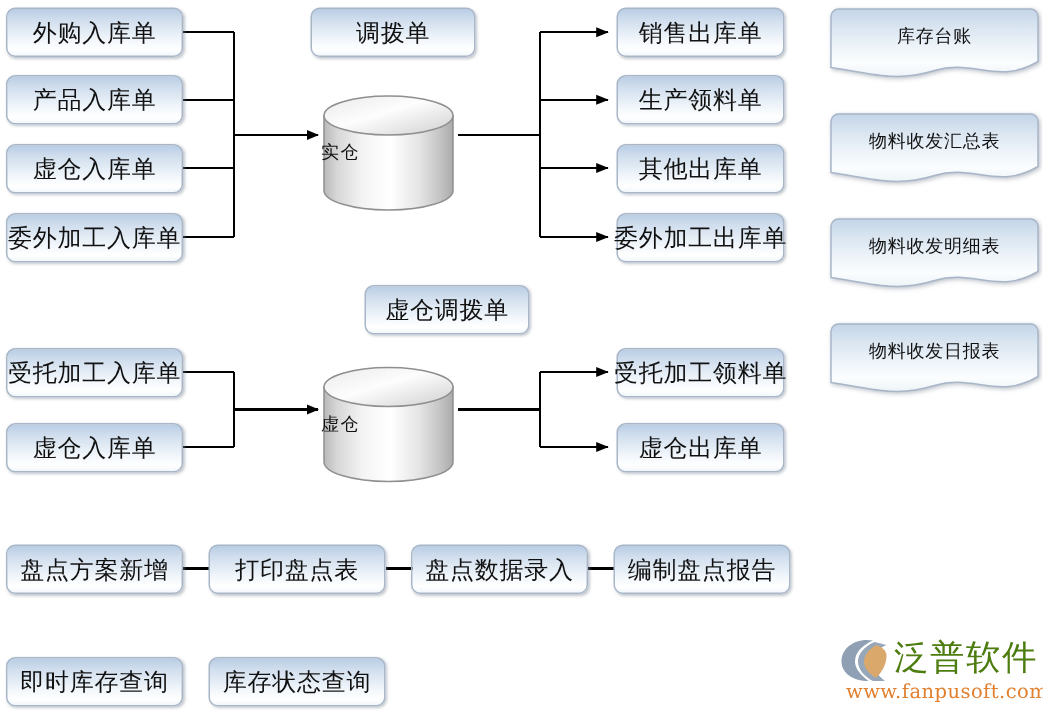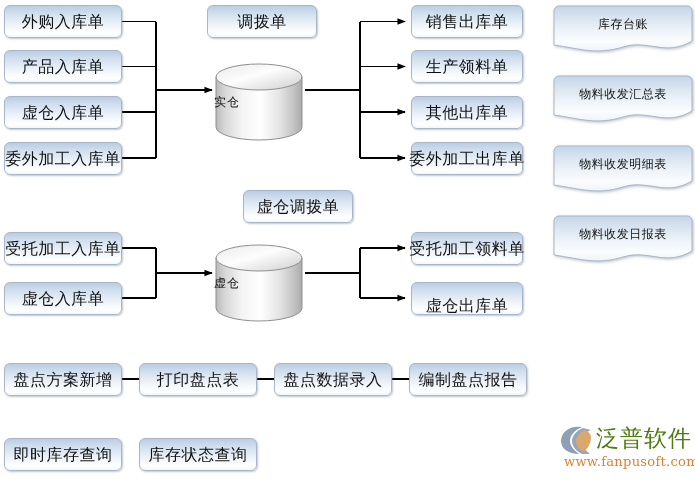--- a/index.html
+++ b/index.html
@@ -189,21 +189,21 @@
     <svg width="90" height="80" viewBox="0 0 90 80">
       <path d="M2,15 L2,65 A43,13 0 0 0 88,65 L88,15 Z" fill="url(#cylBody)" stroke="#8f8f8f" stroke-width="1"></path>
       <ellipse cx="45" cy="15" rx="43" ry="13" fill="url(#cylTop)" stroke="#8f8f8f" stroke-width="1"></ellipse>
     </svg>
     <div class="cyllabel">虚仓</div>
   </div>
 
   <div class="node" style="left:411px;top:232px;width:112px;height:33px;">
     <span>受托加工领料单</span>
   </div>
-  <div class="node" style="left:411px;top:282px;width:112px;height:33px;align-items:flex-end;">
+  <div class="node" style="left:411px;top:282px;width:112px;height:33px;">
     <span>虚仓出库单</span>
   </div>
 
   <div class="doc" style="left:553px;top:5px;width:140px;height:52px;text-align:right;">
     <svg width="140" height="52" viewBox="0 0 140 52">
       <defs>
         <linearGradient id="docFill" x1="0" y1="0" x2="0" y2="1">
           <stop offset="0%" stop-color="#c3d5e8"></stop>
           <stop offset="25%" stop-color="#d8e4f0"></stop>
           <stop offset="55%" stop-color="#edf3f9"></stop>

